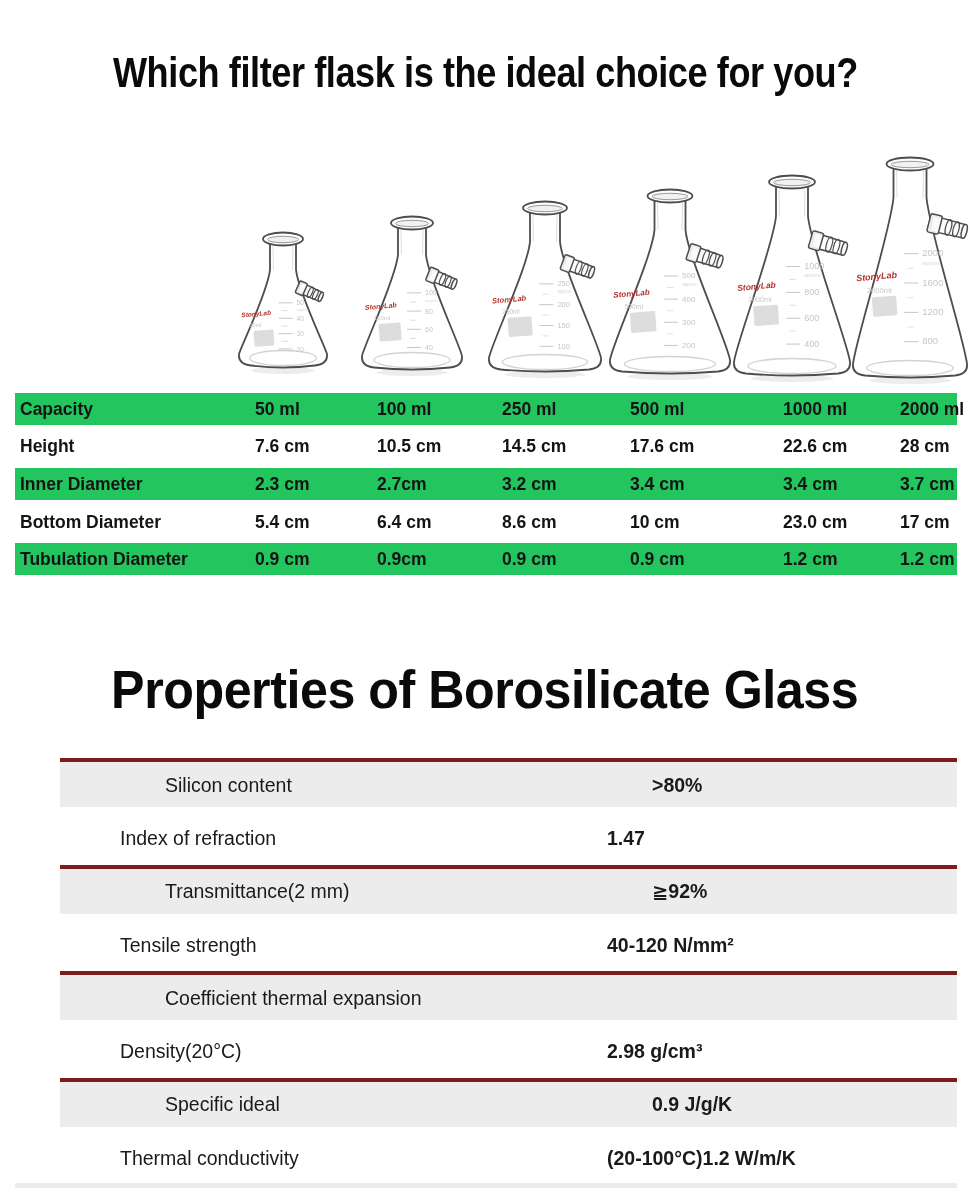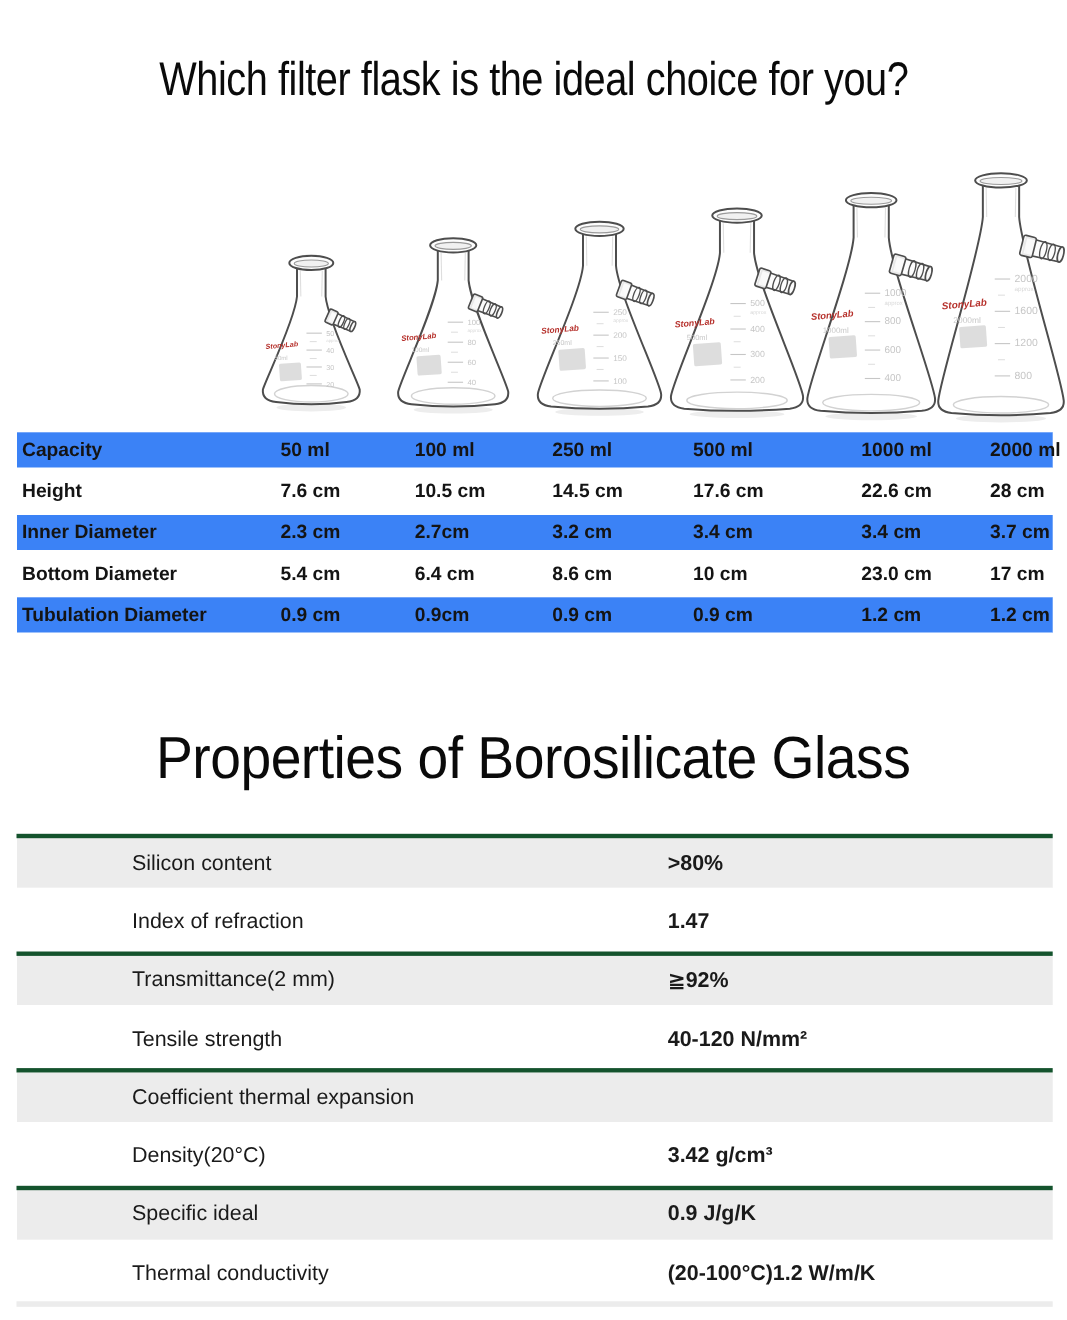--- a/index.html
+++ b/index.html
@@ -1,41 +1,41 @@
 <!DOCTYPE html>
 <html><head>
 <meta charset="utf-8">
 <style>
   html,body{margin:0;padding:0;background:#ffffff;}
   body{width:970px;height:1200px;position:relative;overflow:hidden;
        font-family:"Liberation Sans","DejaVu Sans",sans-serif;color:#111;}
 
   
   .big-title{position:absolute;left:0;width:970px;text-align:center;
-             font-weight:400;color:#0a0a0a;white-space:nowrap;}
+             font-weight:700;color:#0a0a0a;white-space:nowrap;}
   #main-title{top:48px;font-size:43px;letter-spacing:-0.5px;}
   #main-title .squeeze{display:inline-block;transform:scaleX(0.84);transform-origin:center;}
   #section-title{top:658px;font-size:54px;letter-spacing:-0.5px;}
   #section-title .squeeze{display:inline-block;transform:scaleX(0.93);transform-origin:center;}
 
   
   #flask-canvas{position:absolute;left:0;top:0;width:970px;height:400px;}
 
   
   #table1{position:absolute;left:15px;top:390px;width:942px;}
   .t1-row{position:relative;height:37.6px;font-weight:700;font-size:17.5px;color:#141414;box-sizing:border-box;}
-  .t1-row.gray{background:#3b82f6;border-top:3px solid #fff;border-bottom:3px solid #fff;background-clip:padding-box;}
+  .t1-row.gray{background:#22c55e;border-top:3px solid #fff;border-bottom:3px solid #fff;background-clip:padding-box;}
   .t1-row span{position:absolute;top:50%;transform:translateY(-50%);white-space:nowrap;}
   .t1-c0{left:5px;} .t1-c1{left:240px;} .t1-c2{left:362px;} .t1-c3{left:487px;}
   .t1-c4{left:615px;} .t1-c5{left:768px;} .t1-c6{left:885px;text-align:right;}
 
   
   #table2{position:absolute;left:15px;top:758px;width:942px;}
   .t2-row{position:relative;height:53.3px;font-size:19.5px;color:#1a1a1a;box-sizing:border-box;}
-  .t2-row.gray{background:#ececec;border-top:4px solid #14532d;border-bottom:4px solid #fff;background-clip:padding-box;}
+  .t2-row.gray{background:#ececec;border-top:4px solid #7f1d1d;border-bottom:4px solid #fff;background-clip:padding-box;margin-left:45px;}
   .t2-row span{position:absolute;top:50%;transform:translateY(-50%);white-space:nowrap;}
   .t2-label{left:105px;} .t2-value{left:592px;font-weight:bold;}
 
   #bottom-strip{position:absolute;left:15px;top:1183px;width:942px;height:5px;background:#ececec;}
 </style>
 </head>
 <body>
 
 <div class="big-title" id="main-title">
   <span class="squeeze">Which filter flask is the ideal choice for you?</span>
@@ -297,21 +297,21 @@
   </div>
   <div class="t2-row">
     <span class="t2-label">Tensile strength</span>
     <span class="t2-value">40-120 N/mm²</span>
   </div>
   <div class="t2-row gray">
     <span class="t2-label">Coefficient thermal expansion</span>
   </div>
   <div class="t2-row">
     <span class="t2-label">Density(20°C)</span>
-    <span class="t2-value">3.42 g/cm³</span>
+    <span class="t2-value">2.98 g/cm³</span>
   </div>
   <div class="t2-row gray">
     <span class="t2-label">Specific ideal</span>
     <span class="t2-value">0.9 J/g/K</span>
   </div>
   <div class="t2-row">
     <span class="t2-label">Thermal conductivity</span>
     <span class="t2-value">(20-100°C)1.2 W/m/K</span>
   </div>
 </div>

